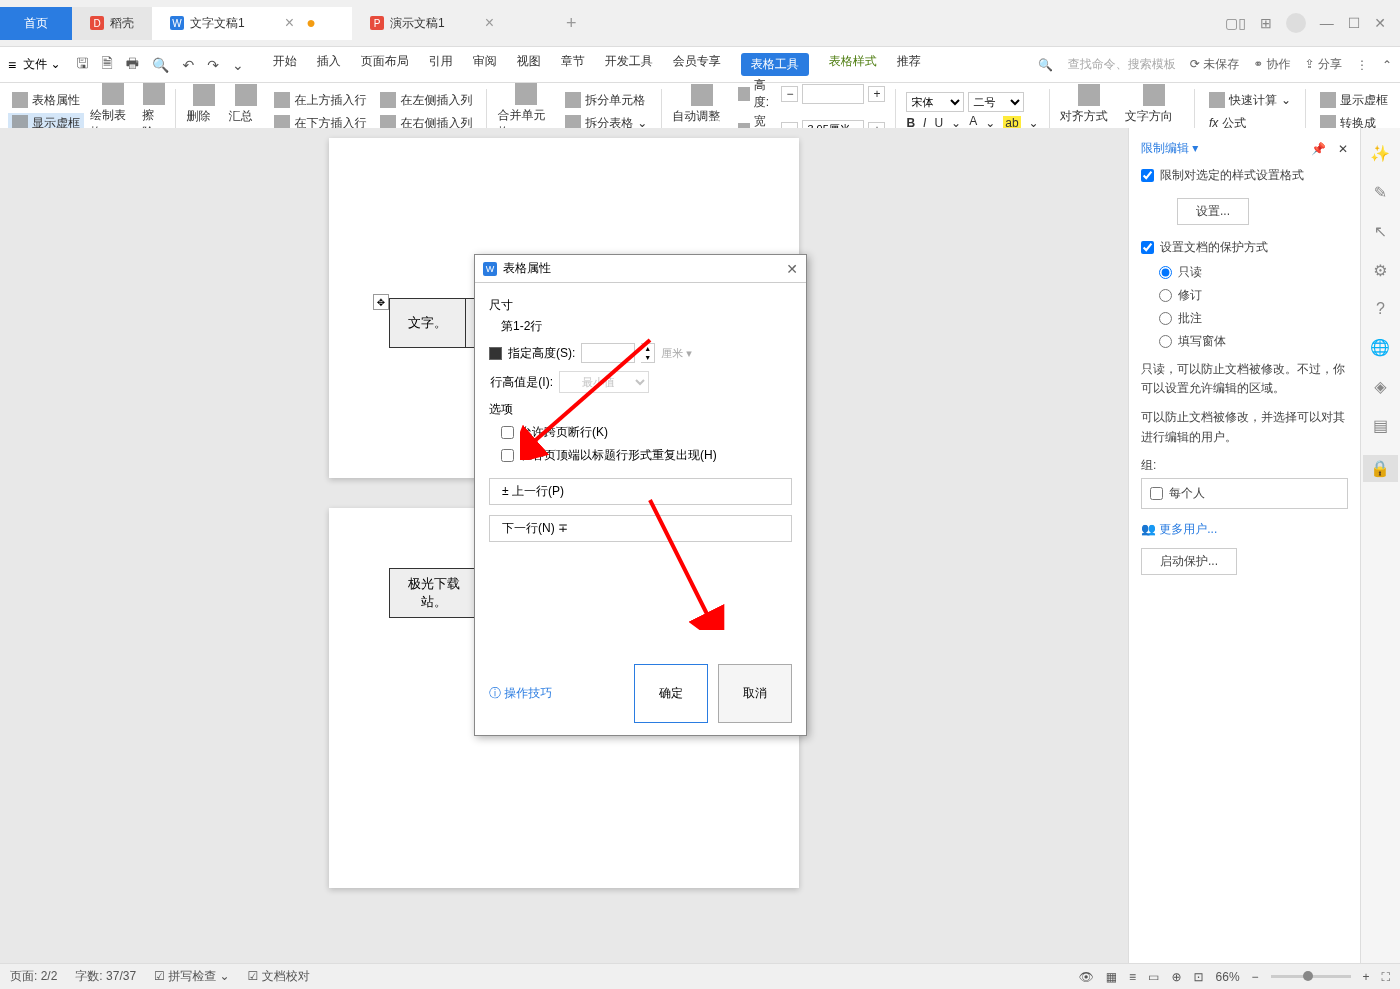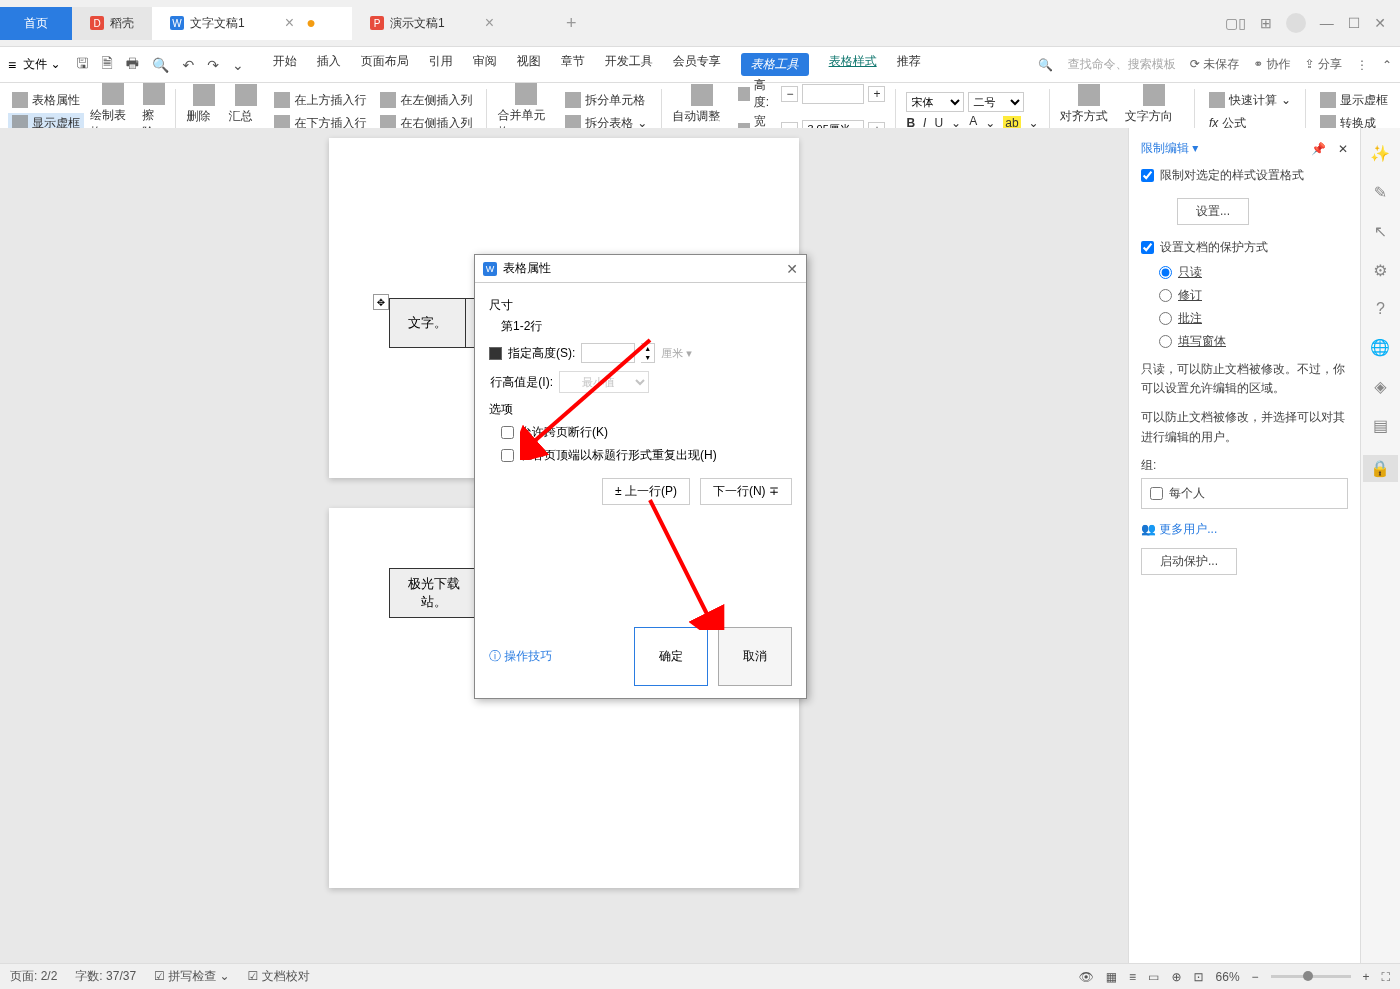--- a/index.html
+++ b/index.html
@@ -22,22 +22,22 @@
     .win-controls span { cursor: pointer; font-size: 14px; }
     
     
     .menu-bar { height: 36px; display: flex; align-items: center; padding: 0 8px; border-bottom: 1px solid #ddd; font-size: 12px; }
     .menu-left { display: flex; align-items: center; gap: 3px; }
     .menu-left .burger { font-size: 14px; margin-right: 4px; }
     .menu-left .file-dd { margin-right: 8px; }
     .menu-left .iconbtn { padding: 3px 5px; color: #555; cursor: pointer; font-size: 14px; }
     .menu-tabs { display: flex; gap: 20px; margin-left: 24px; }
     .menu-tabs span { cursor: pointer; color: #333; }
-    .menu-tabs .mtab-active { background: #2a7ce1; color: #fff; padding: 3px 10px; border-radius: 3px; font-style: italic; }
-    .menu-tabs .mtab-blue { color: #0f766e; text-decoration: underline; }
+    .menu-tabs .mtab-active { background: #2a7ce1; color: #fff; padding: 3px 10px; border-radius: 3px; }
+    .menu-tabs .mtab-blue { color: #4d7c0f; }
     .menu-right { margin-left: auto; display: flex; align-items: center; gap: 14px; color: #666; }
     .menu-right .searchph { color: #aaa; font-size: 12px; }
     
     
     .ribbon { height: 58px; display: flex; align-items: center; padding: 0 8px; border-bottom: 1px solid #ddd; font-size: 12px; color: #333; gap: 6px; }
     .ribbon .rcol { display: flex; flex-direction: column; gap: 2px; }
     .ribbon .rrow { display: flex; align-items: center; gap: 4px; }
     .ribbon .ritem { display: flex; align-items: center; gap: 4px; padding: 2px 4px; cursor: pointer; white-space: nowrap; }
     .ribbon .ritem.sel { background: #d4e6f8; }
     .ribbon .ricon { width: 16px; height: 16px; display: inline-block; background: #888; opacity: 0.7; }
@@ -52,21 +52,21 @@
     .page2 { height: 380px; padding-top: 60px; }
     .doc-table { border-collapse: collapse; margin-left: 60px; }
     .doc-table td { border: 1px solid #333; background: #eee; padding: 6px 18px; font-size: 13px; font-family: SimSun, serif; text-align: center; }
     .table-handle { position: absolute; width: 16px; height: 16px; border: 1px solid #999; background: #fff; font-size: 10px; display: flex; align-items: center; justify-content: center; }
     
     
     .right-panel { position: absolute; top: 128px; right: 40px; width: 232px; bottom: 26px; background: #fff; border-left: 1px solid #ddd; padding: 12px; font-size: 12px; color: #444; }
     .right-panel .panel-hd { display: flex; justify-content: space-between; align-items: center; margin-bottom: 10px; }
     .right-panel .panel-hd .title { color: #2a7ce1; }
     .right-panel .chk-row { margin: 8px 0; display: flex; align-items: center; gap: 6px; }
-    .right-panel .radio-row { margin: 6px 0 6px 18px; display: flex; align-items: center; gap: 6px; text-decoration: underline; }
+    .right-panel .radio-row { margin: 6px 0 6px 18px; display: flex; align-items: center; gap: 6px; }
     .right-panel .btn { border: 1px solid #ccc; padding: 4px 18px; font-size: 12px; background: #fff; cursor: pointer; display: inline-block; margin: 6px 0 6px 36px; }
     .right-panel .desc { margin: 10px 0; line-height: 1.6; }
     .right-panel .inputbox { border: 1px solid #ccc; padding: 6px 8px; margin-top: 4px; width: 100%; display: flex; align-items: center; gap: 6px; }
     .right-panel .link { color: #2a7ce1; cursor: pointer; margin-top: 12px; display: block; }
     
     
     .icon-strip { position: absolute; top: 128px; right: 0; width: 40px; bottom: 26px; background: #f5f5f5; border-left: 1px solid #ddd; display: flex; flex-direction: column; align-items: center; gap: 20px; padding-top: 16px; }
     .icon-strip span { color: #888; cursor: pointer; font-size: 16px; }
     
     
@@ -81,21 +81,21 @@
     .dialog-body .section-lbl { margin: 4px 0; }
     .dialog-body .indent { margin-left: 12px; }
     .dialog-body .form-row { display: flex; align-items: center; gap: 6px; margin: 8px 0; }
     .dialog-body .form-row label { min-width: 64px; text-align: right; }
     .dialog-body input[type="text"] { width: 54px; height: 20px; border: 1px solid #ccc; padding: 1px 4px; font-size: 11px; }
     .dialog-body select { height: 22px; border: 1px solid #ccc; background: #fff; font-size: 11px; padding: 1px 18px; }
     .dialog-body .unit { color: #aaa; font-size: 11px; }
     .dialog-body .spin2 { display: flex; flex-direction: column; border: 1px solid #ccc; border-left: none; }
     .dialog-body .spin2 span { font-size: 7px; line-height: 9px; padding: 0 3px; cursor: pointer; }
     .dialog-body .chkrow { display: flex; align-items: center; gap: 6px; margin: 6px 0 6px 12px; }
-    .dialog-body .navbtns { display: flex; gap: 10px; justify-content: flex-end; margin: 14px 0; }
+    .dialog-body .navbtns { display: flex; gap: 10px; justify-content: flex-start; margin: 14px 0; flex-direction: column; }
     .dialog-body .navbtn { border: 1px solid #ccc; padding: 4px 12px; cursor: pointer; font-size: 12px; background: #fff; }
     .dialog-footer { display: flex; align-items: center; padding: 8px 14px 12px; gap: 10px; }
     .dialog-footer .tips { color: #2a7ce1; font-size: 12px; cursor: pointer; }
     .dialog-footer .spacer { flex: 1; }
     .dialog-footer .dbtn { border: 1px solid #aaa; padding: 20px 24px; cursor: pointer; font-size: 12px; background: #f5f5f5; }
     .dialog-footer .dbtn.primary { border: 1px solid #2a7ce1; background: #fff; }
     
     
     .arrow { position: absolute; z-index: 200; pointer-events: none; }
     

